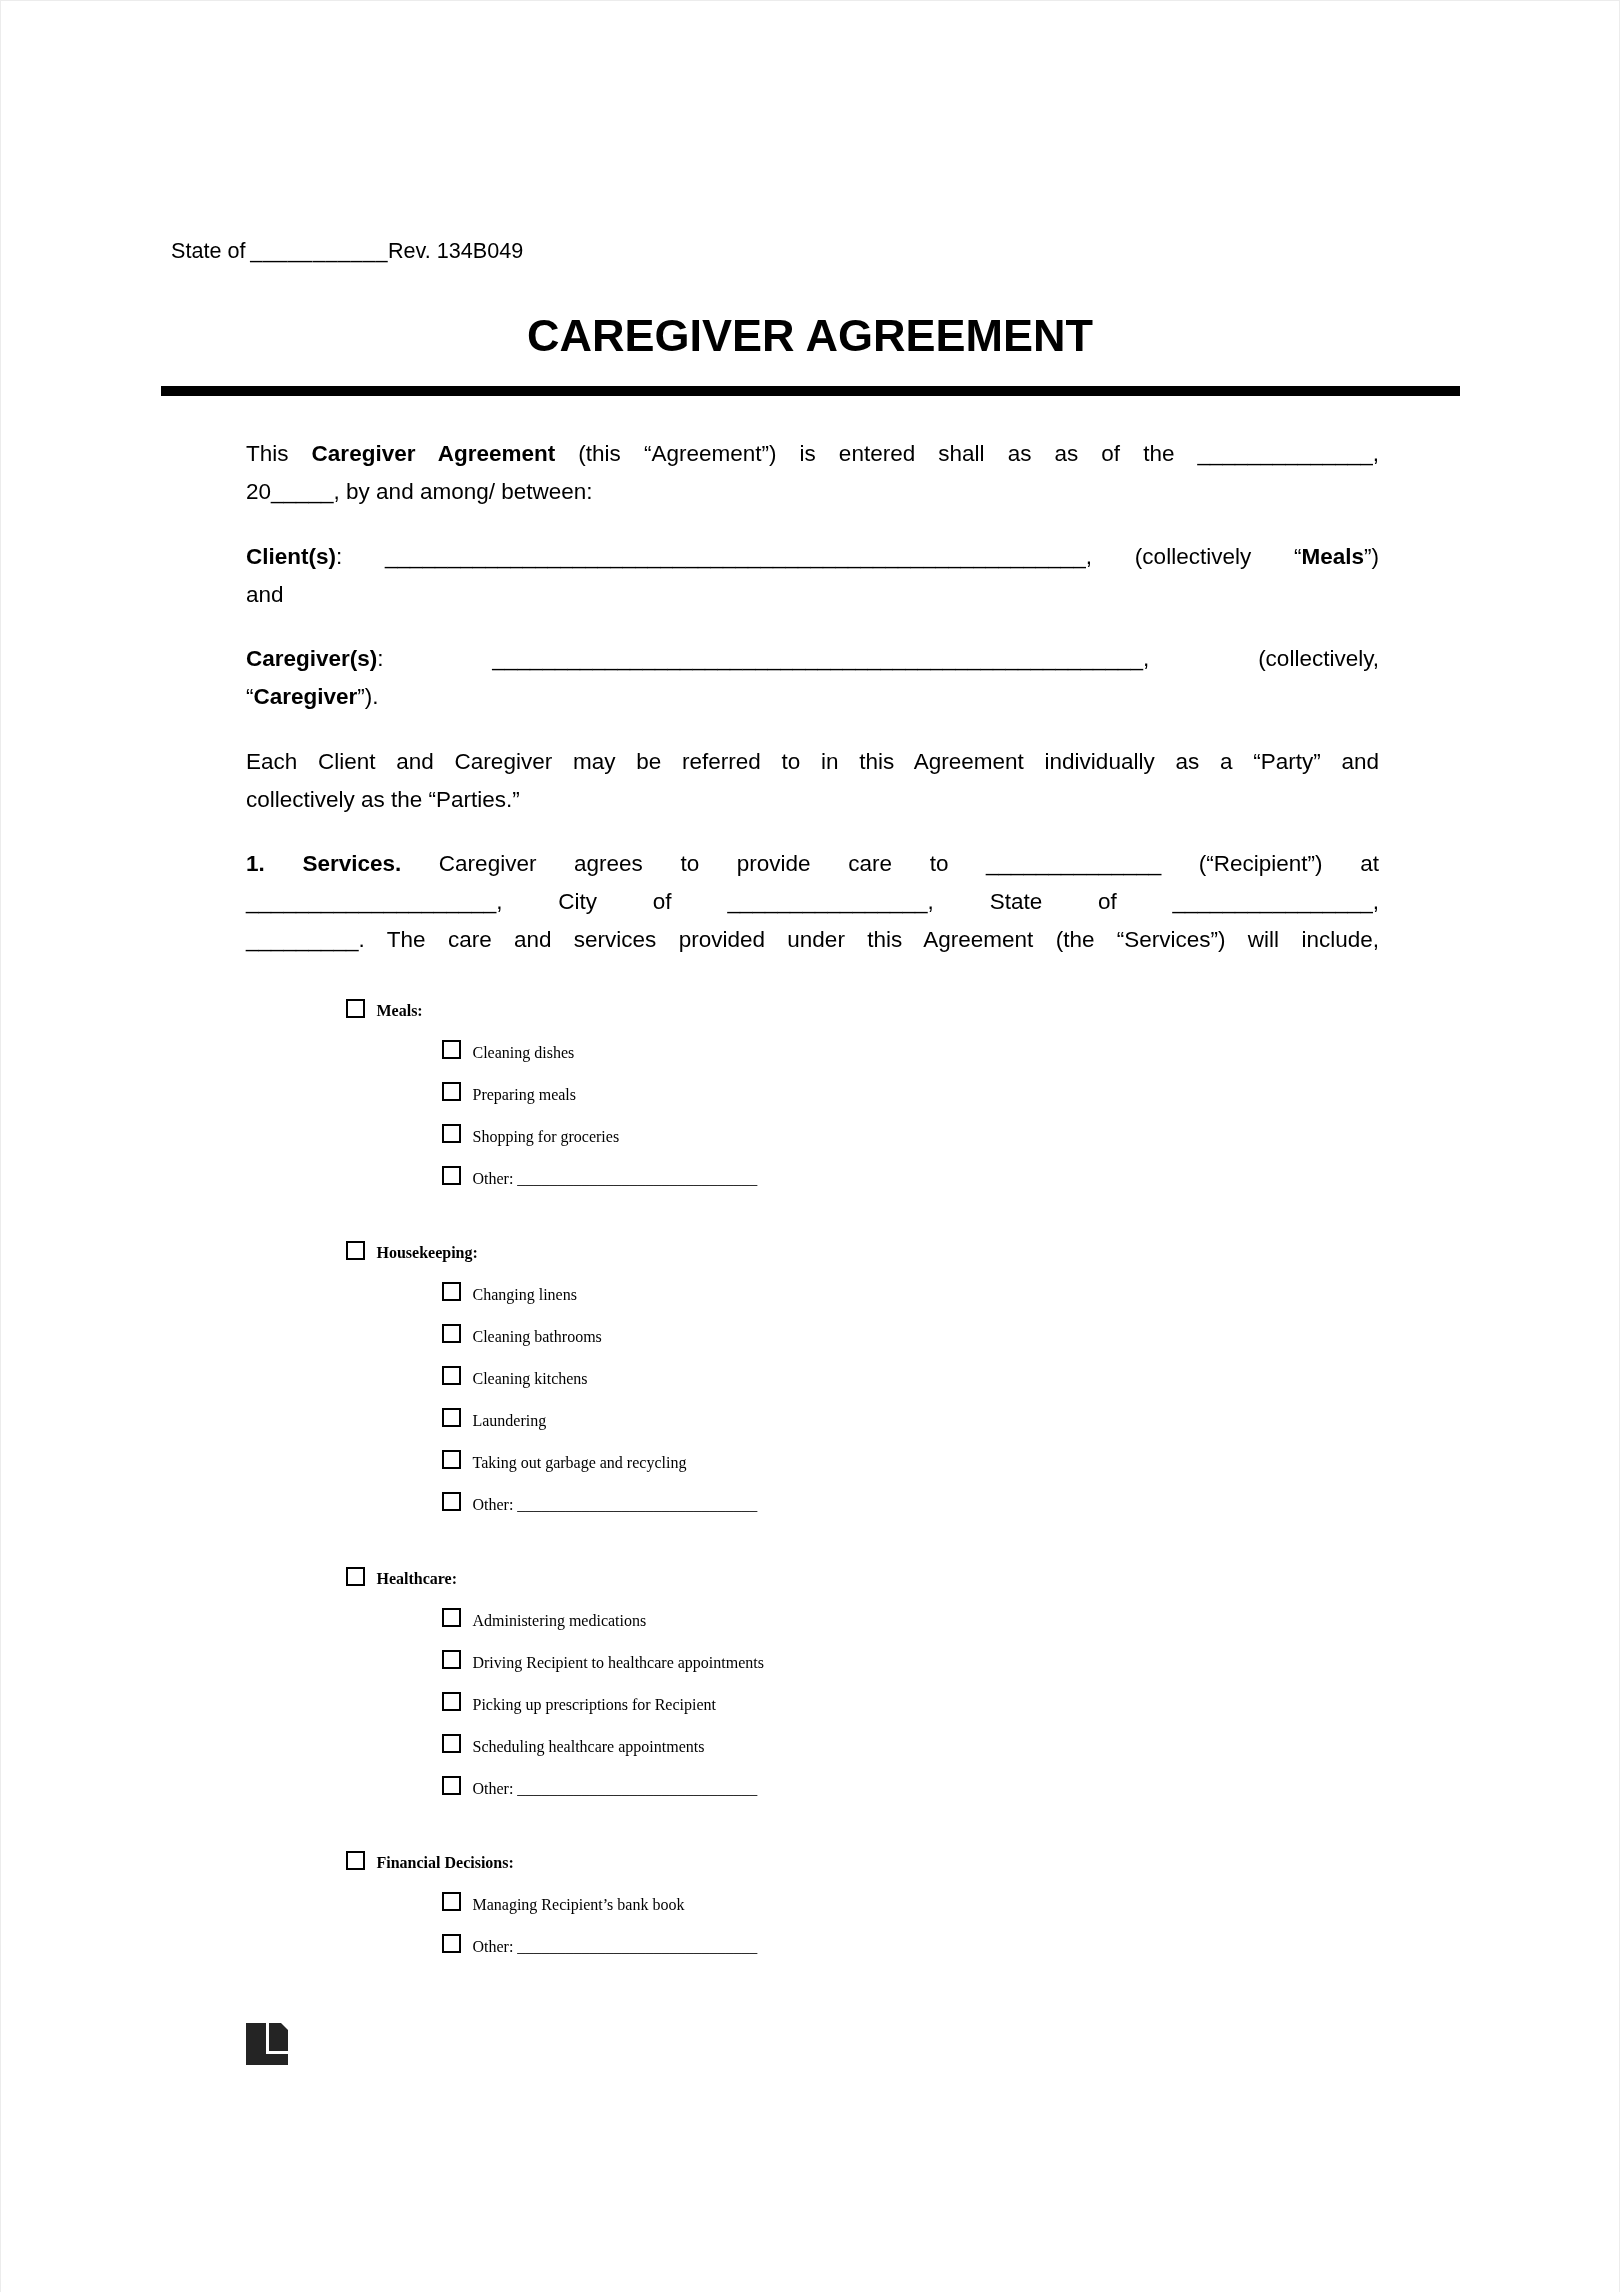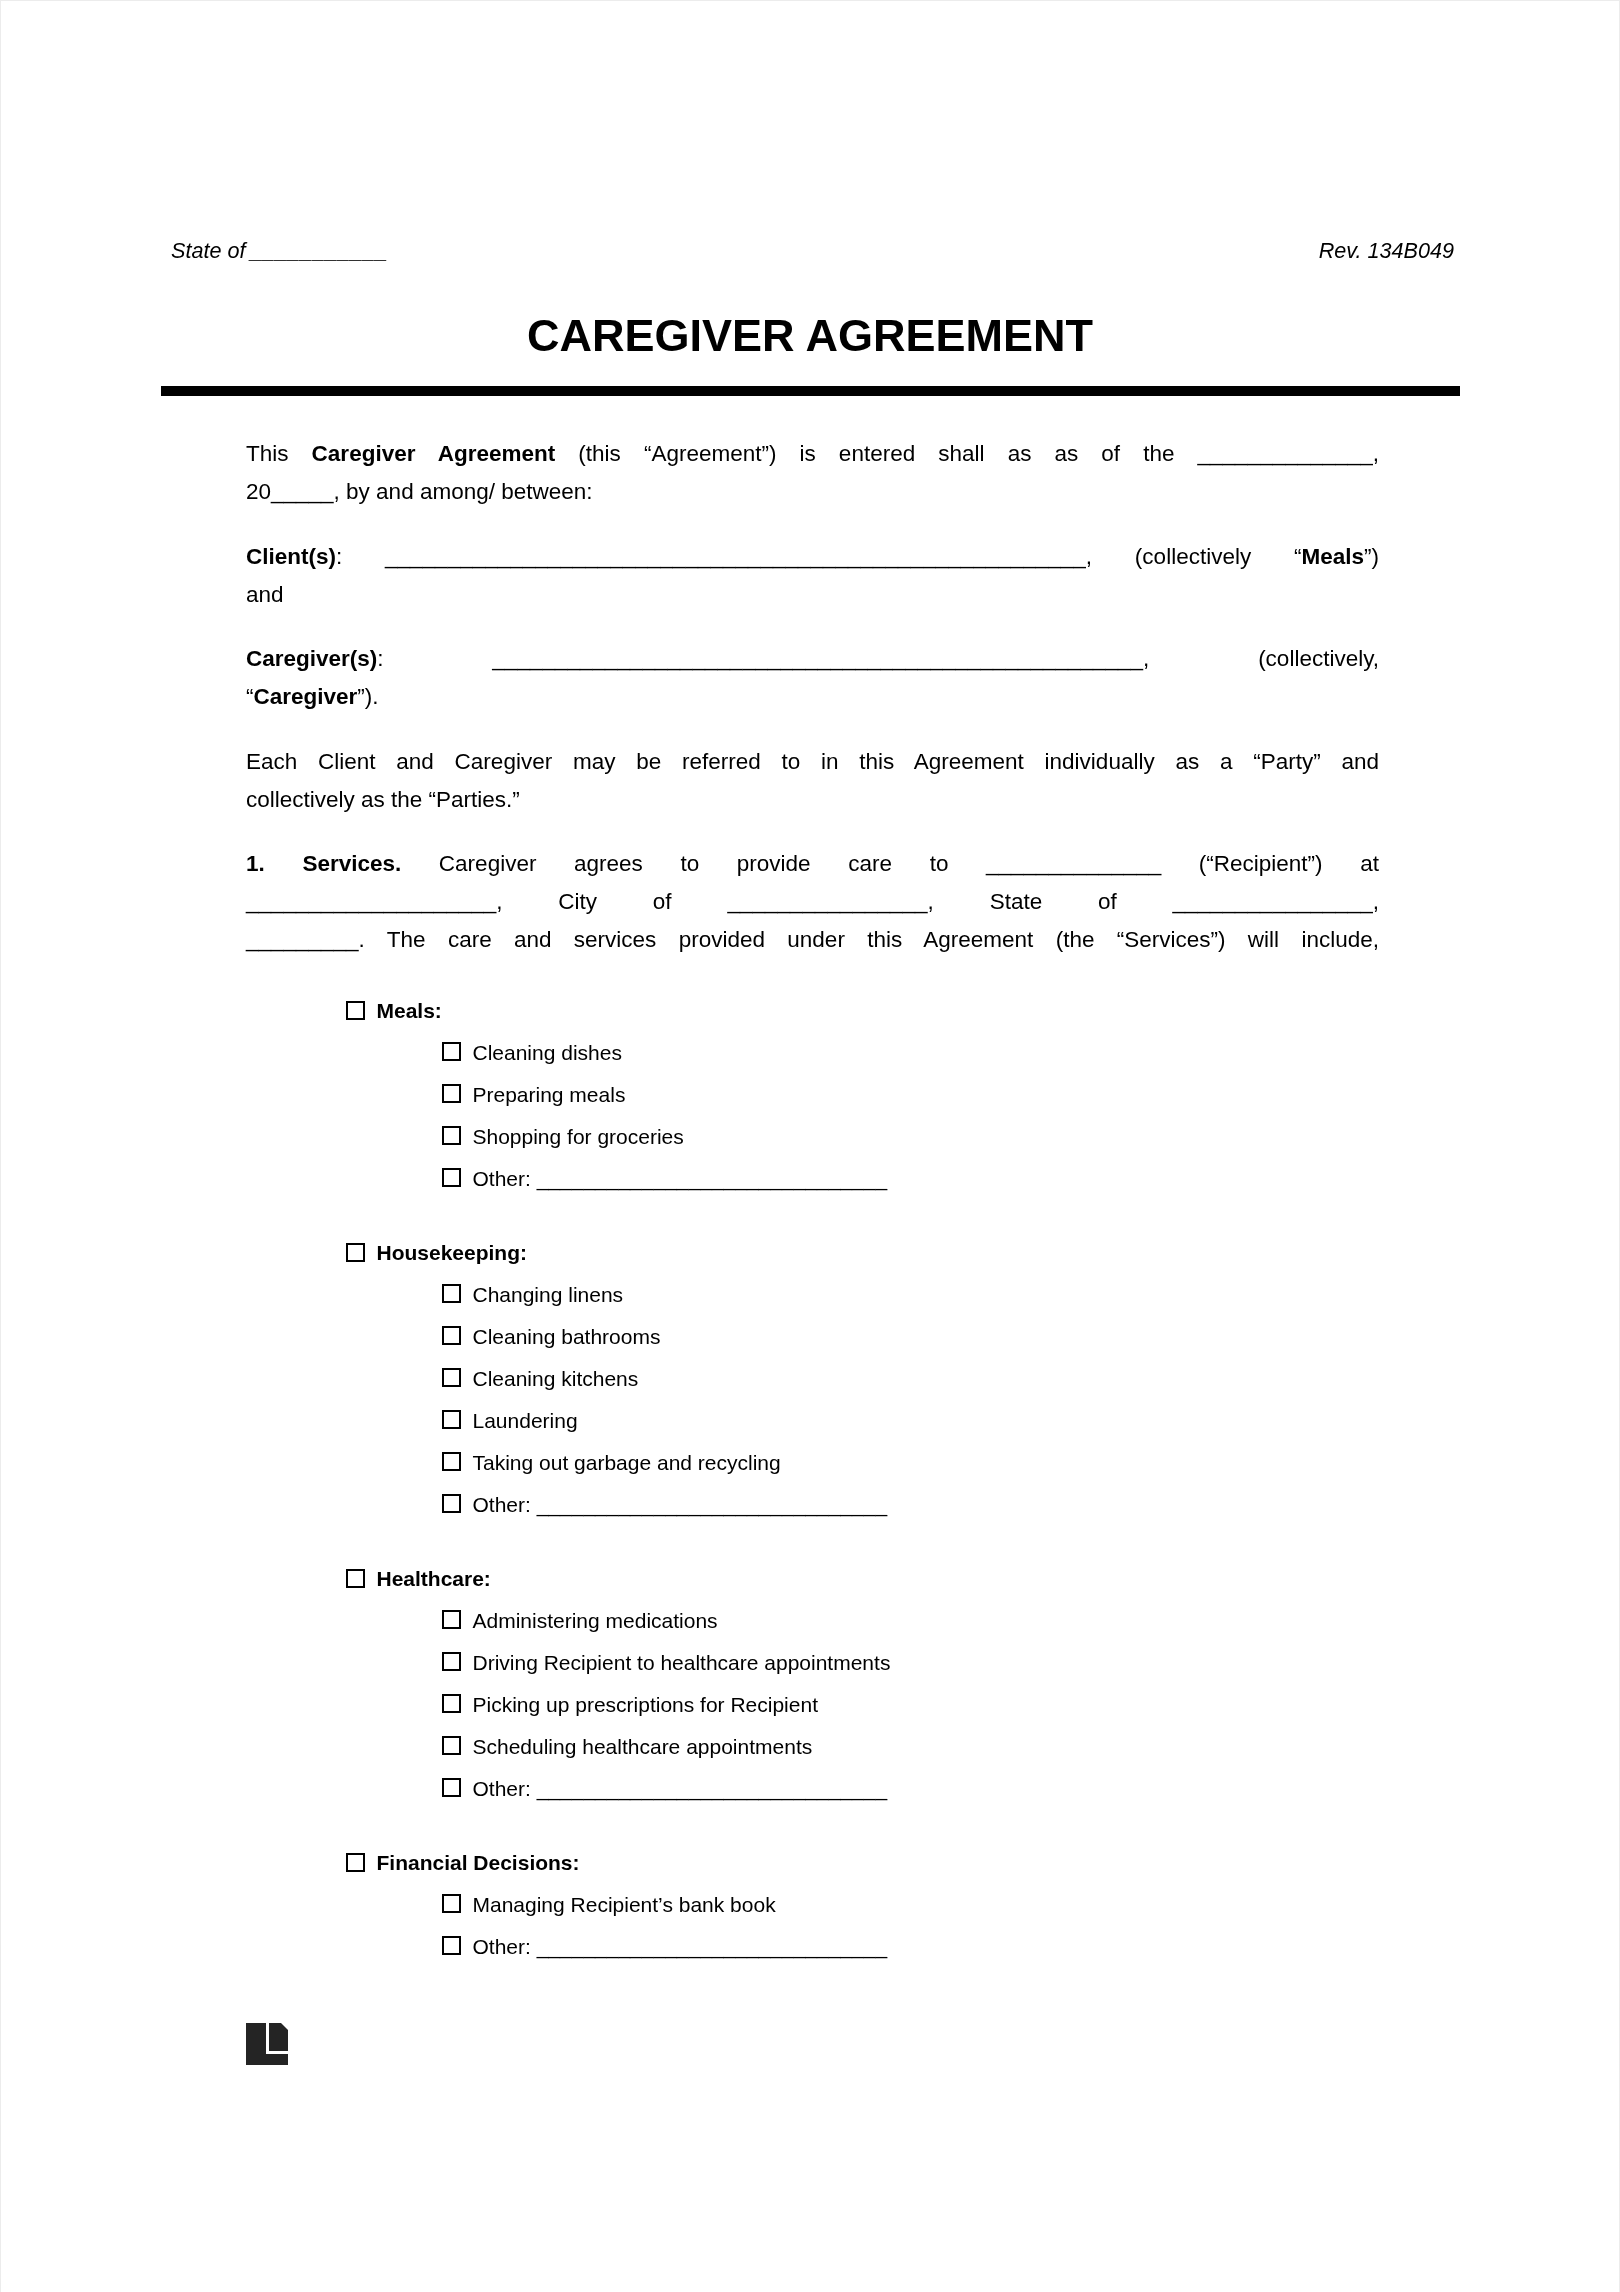--- a/index.html
+++ b/index.html
@@ -12,24 +12,22 @@
     font-family: "Liberation Sans", sans-serif;
     box-sizing: border-box;
     border: 1px solid #ececec;
     overflow: hidden;
   }
   
   .doc-header {
     position: absolute;
     top: 235px; left: 170px; right: 165px;
     display: flex;
-    justify-content: space-between;
     font-size: 21.6px;
     line-height: 29px;
-    font-style: italic;
   }
   .state-line .blank { margin-left: 4.9px; letter-spacing: 0.5px; }
   
   .doc-title {
     position: absolute;
     top: 308px; left: 0; width: 100%;
     text-align: center;
     font-size: 45px;
     line-height: 53px;
     font-weight: bold;
@@ -46,21 +44,21 @@
     top: 434px; left: 245px;
     width: 1133px;
     font-size: 22.5px;
     line-height: 38px;
   }
   .para { margin: 0 0 26.5px 0; }
   .line { text-align: left; }
   .line.justify { text-align: justify; text-align-last: justify; }
   .b { font-weight: bold; }
   
-  .section { margin-top: 32px; font-size: 21px; line-height: 42px; }
+  .section { margin-top: 32px; font-size: 16px; line-height: 42px; font-family: Liberation Serif, serif; }
   .section:first-of-type { margin-top: 31px; }
   .sec-header { padding-left: 100px; font-weight: bold; }
   .sec-item { padding-left: 196px; }
   .cb {
     display: inline-block;
     width: 14.7px; height: 14.7px;
     border: 2px solid #000;
     vertical-align: -1px;
   }
   .cb-header { width: 14.7px; height: 14.7px; border-width: 2.9px; vertical-align: -2px; }

